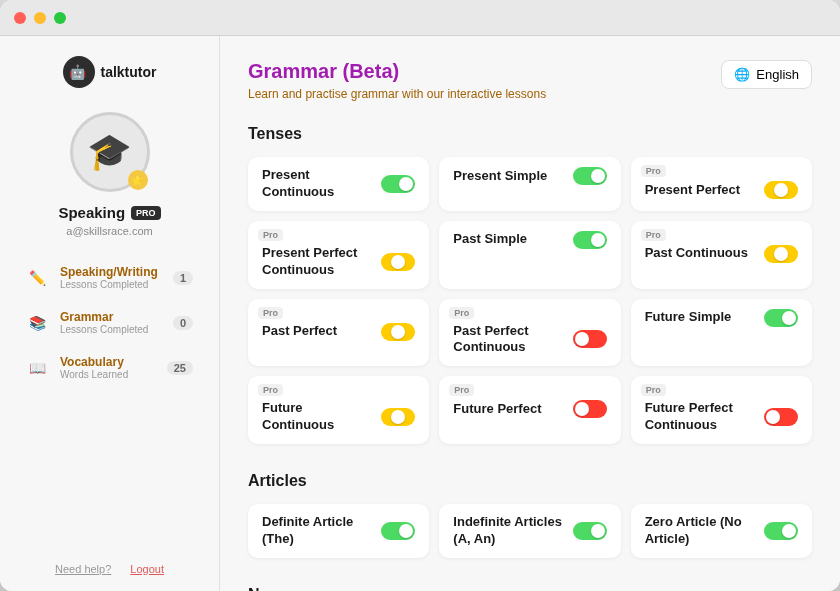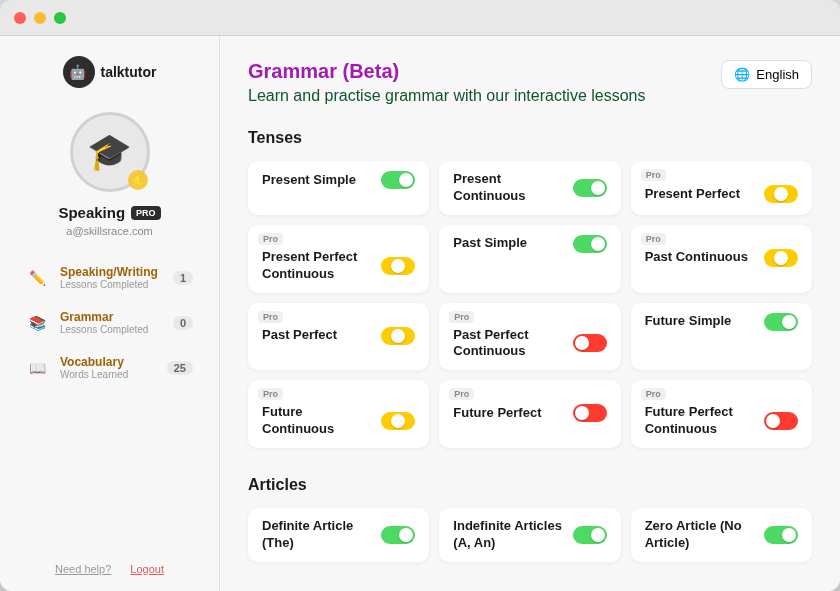--- a/index.html
+++ b/index.html
@@ -191,22 +191,22 @@
       align-items: flex-start;
       margin-bottom: 24px;
     }
     .page-title {
       font-size: 20px;
       font-weight: 700;
       color: #a21caf;
       margin-bottom: 4px;
     }
     .page-subtitle {
-      font-size: 16px;
-      color: #14532d;
+      font-size: 12px;
+      color: #a16207;
     }
     .lang-btn {
       display: flex;
       align-items: center;
       gap: 6px;
       background: white;
       border: 1px solid #ddd;
       border-radius: 8px;
       padding: 6px 12px;
       font-size: 13px;
@@ -402,28 +402,28 @@
           <span>🌐</span>
           <span>English</span>
         </button>
       </div>
 
       <div class="section-title">Tenses</div>
       <div class="grid">
 
         <div class="card">
           <div class="card-inner">
+            <span class="card-label">Present Continuous</span>
+            <div class="toggle toggle-green"></div>
+          </div>
+        </div>
+
+        <div class="card">
+          <div class="card-inner">
             <span class="card-label">Present Simple</span>
-            <div class="toggle toggle-green"></div>
-          </div>
-        </div>
-
-        <div class="card">
-          <div class="card-inner">
-            <span class="card-label">Present Continuous</span>
             <div class="toggle toggle-green"></div>
           </div>
         </div>
 
         <div class="card">
           <div class="card-pro-label">Pro</div>
           <div class="card-inner has-pro">
             <span class="card-label">Present Perfect</span>
             <div class="toggle toggle-yellow"></div>
           </div>

